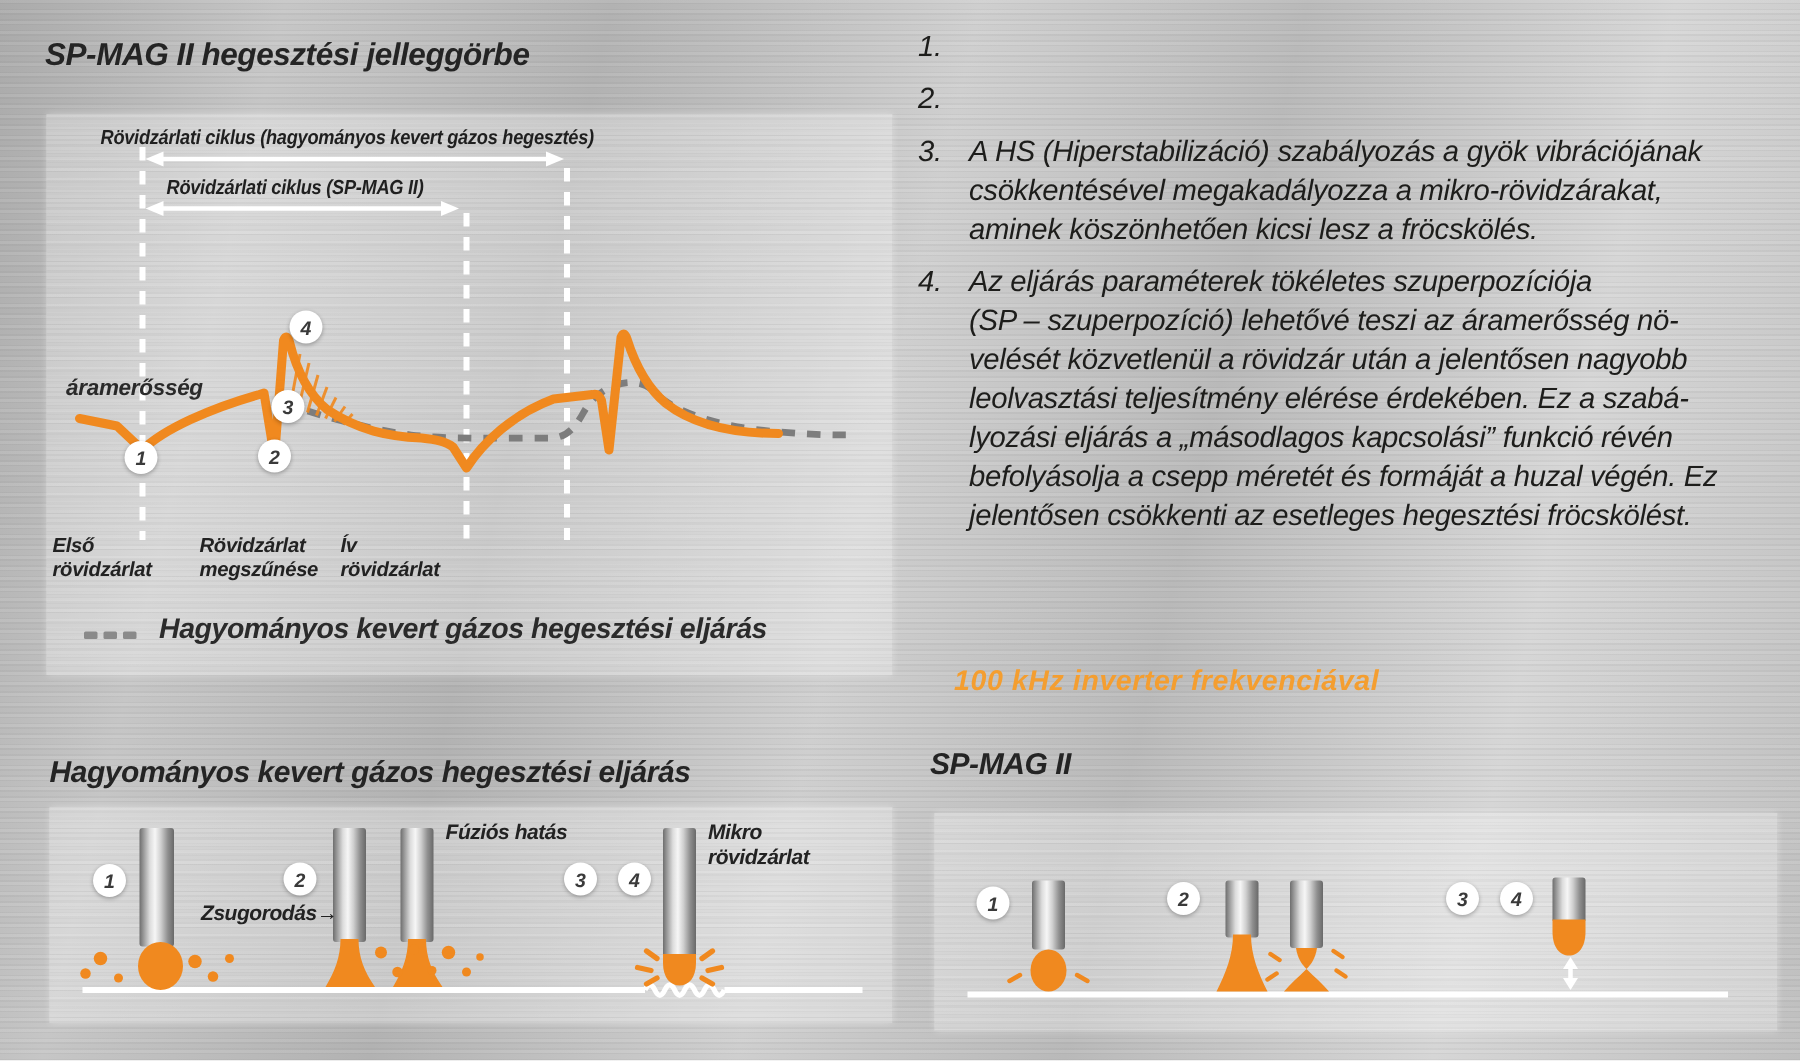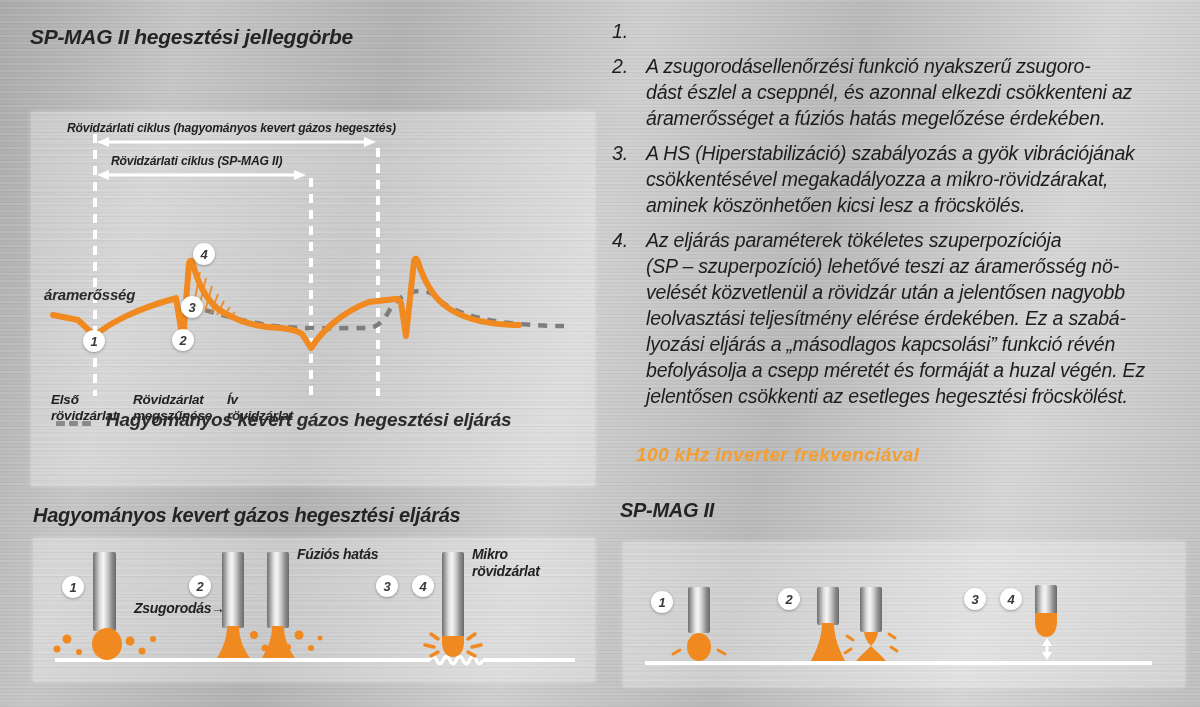--- a/index.html
+++ b/index.html
@@ -39,21 +39,21 @@
   .panel-label{position:absolute; font-size:14px; font-weight:bold; color:#222; letter-spacing:-.3px; white-space:pre-line; line-height:17px;}
   svg{position:absolute; left:0; top:0;}
 </style>
 </head>
 <body>
 
 <div class="page">
 
   <div class="title" style="left:30px; top:25px; font-size:21px;">SP-MAG II hegesztési jelleggörbe</div>
 
-  <div class="panel" style="left:31px; top:76px; width:564px; height:374px;margin-top:36px;">
+  <div class="panel" style="left:31px; top:76px; width:564px; height:374px;">
 
     <svg width="564" height="374" viewBox="0 0 564 374">
 
       <g stroke="#ffffff" stroke-width="4" stroke-dasharray="9 7">
         <line x1="64" y1="22" x2="64" y2="284"></line>
         <line x1="280" y1="66" x2="280" y2="284"></line>
         <line x1="347" y1="36" x2="347" y2="284"></line>
       </g>
 
       <g fill="#ffffff" stroke="#ffffff">
@@ -93,21 +93,21 @@
     <div class="marker" style="left:141px; top:217px;">
         <span>2</span>
       </div>
     <div class="marker" style="left:150px; top:184px;">
         <span>3</span>
       </div>
     <div class="marker" style="left:162px; top:131px;">
         <span>4</span>
       </div>
 
-    <div class="x-label" style="left:20px; top:280px;">Első
+    <div class="x-label" style="left:4px; top:280px;">Első
 rövidzárlat</div>
     <div class="x-label" style="left:102px; top:280px;">Rövidzárlat
 megszűnése</div>
     <div class="x-label" style="left:196px; top:280px;">Ív
 rövidzárlat</div>
   </div>
 
   <div class="legend">
     <div class="legend-dashes">
         <span></span>
@@ -116,23 +116,20 @@
       </div>
     <div class="legend-text">Hagyományos kevert gázos hegesztési eljárás</div>
   </div>
 
   <div class="list">
     <div class="list-item">
       <div class="list-num">1.</div>
     </div>
     <div class="list-item">
       <div class="list-num">2.</div>
-      <div class="list-text">A zsugorodásellenőrzési funkció nyakszerű zsugoro-
-dást észlel a cseppnél, és azonnal elkezdi csökkenteni az
-áramerősséget a fúziós hatás megelőzése érdekében.</div>
     </div>
     <div class="list-item">
       <div class="list-num">3.</div>
       <div class="list-text">A HS (Hiperstabilizáció) szabályozás a gyök vibrációjának
 csökkentésével megakadályozza a mikro-rövidzárakat,
 aminek köszönhetően kicsi lesz a fröcskölés.</div>
     </div>
     <div class="list-item">
       <div class="list-num">4.</div>
       <div class="list-text">Az eljárás paraméterek tökéletes szuperpozíciója

